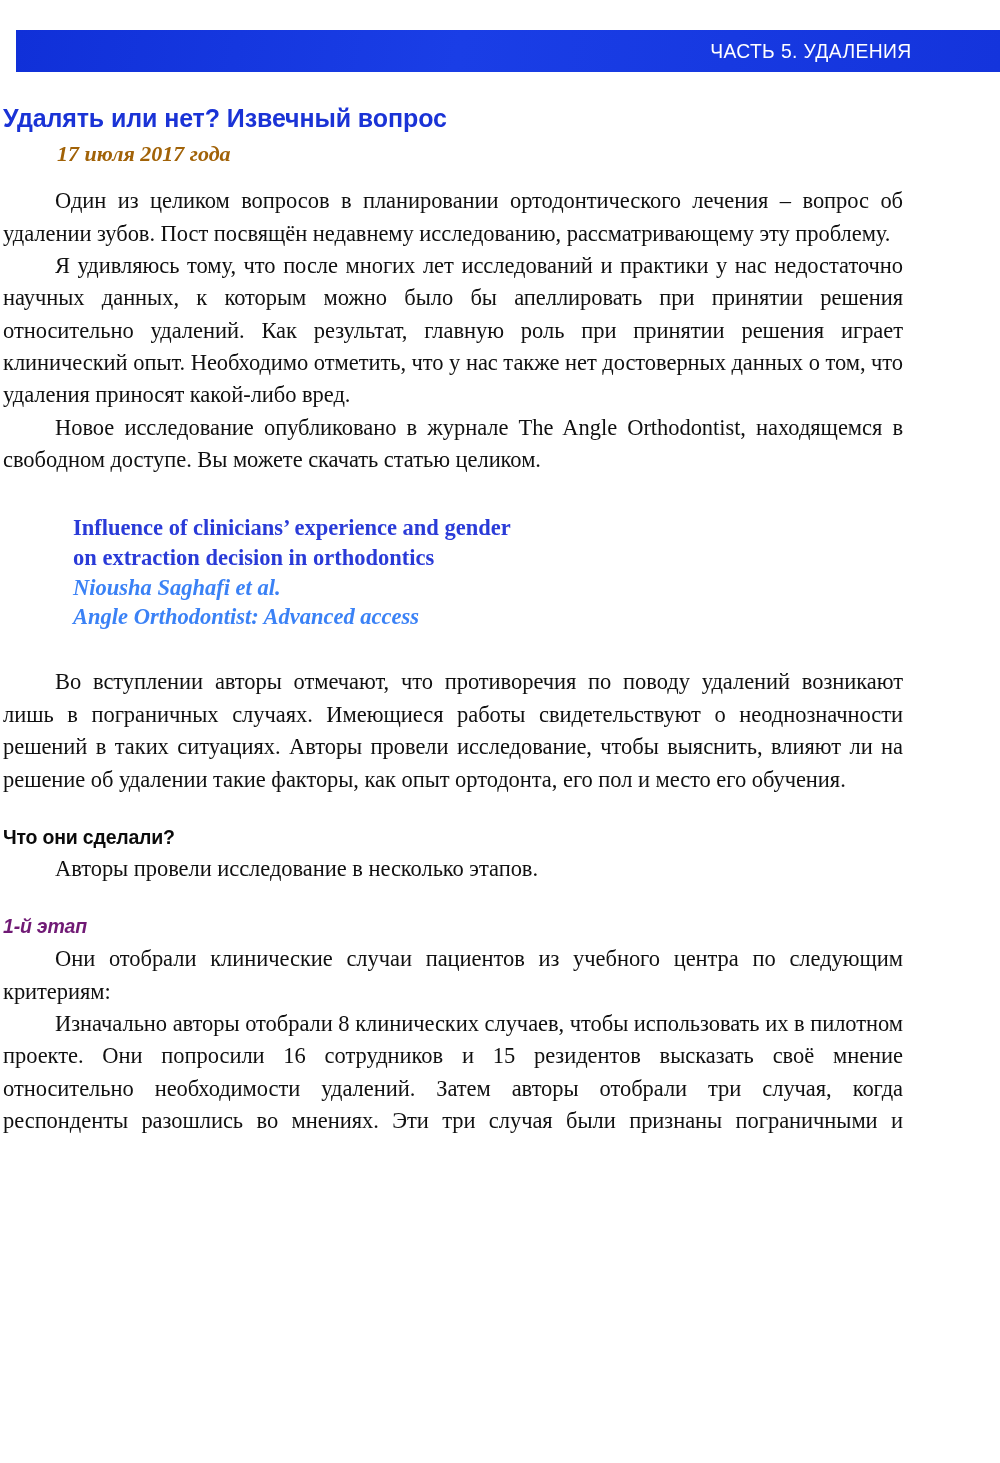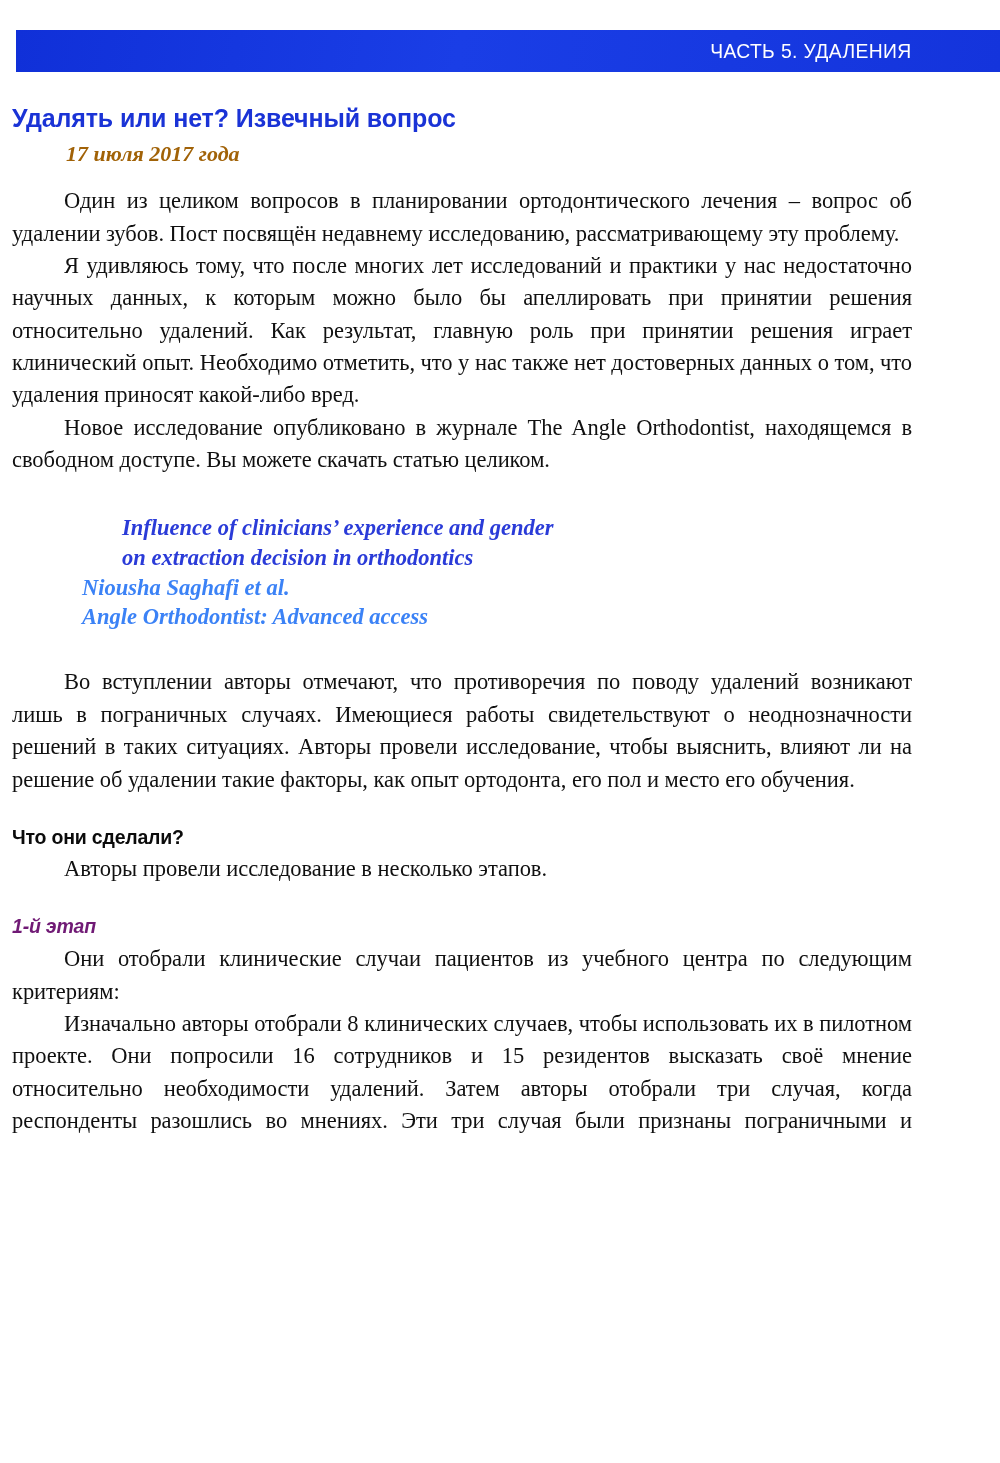--- a/index.html
+++ b/index.html
@@ -40,21 +40,21 @@
     font-weight: 400;
     padding-right: 96px;
     transform: scaleX(0.92);
     transform-origin: right center;
     white-space: nowrap;
   }
 
   
   .content {
     position: absolute;
-    left: 12px;
+    left: 3px;
     top: 104px;
     width: 900px;
   }
 
   .post-title {
     font-family: "Liberation Sans", "DejaVu Sans", sans-serif;
     font-weight: bold;
     font-size: 25px;
     color: #1a33d6;
     letter-spacing: -0.1px;
@@ -84,26 +84,24 @@
 
   .para-block { margin-bottom: 0; }
 
   
   .citation {
     margin: 36px 0 34px 70px;
     line-height: 1.33;
   }
   .citation .cite-title {
     font-family: "Liberation Serif", "DejaVu Serif", serif;
-    font-style: italic;
     font-weight: bold;
     font-size: 22.5px;
     color: #2a3bd8;
     display: block;
-    margin-left: 40px;
   }
   .citation .cite-meta {
     font-family: "Liberation Serif", "DejaVu Serif", serif;
     font-style: italic;
     font-weight: bold;
     font-size: 22.5px;
     color: #3b82f6;
     display: block;
   }
 

